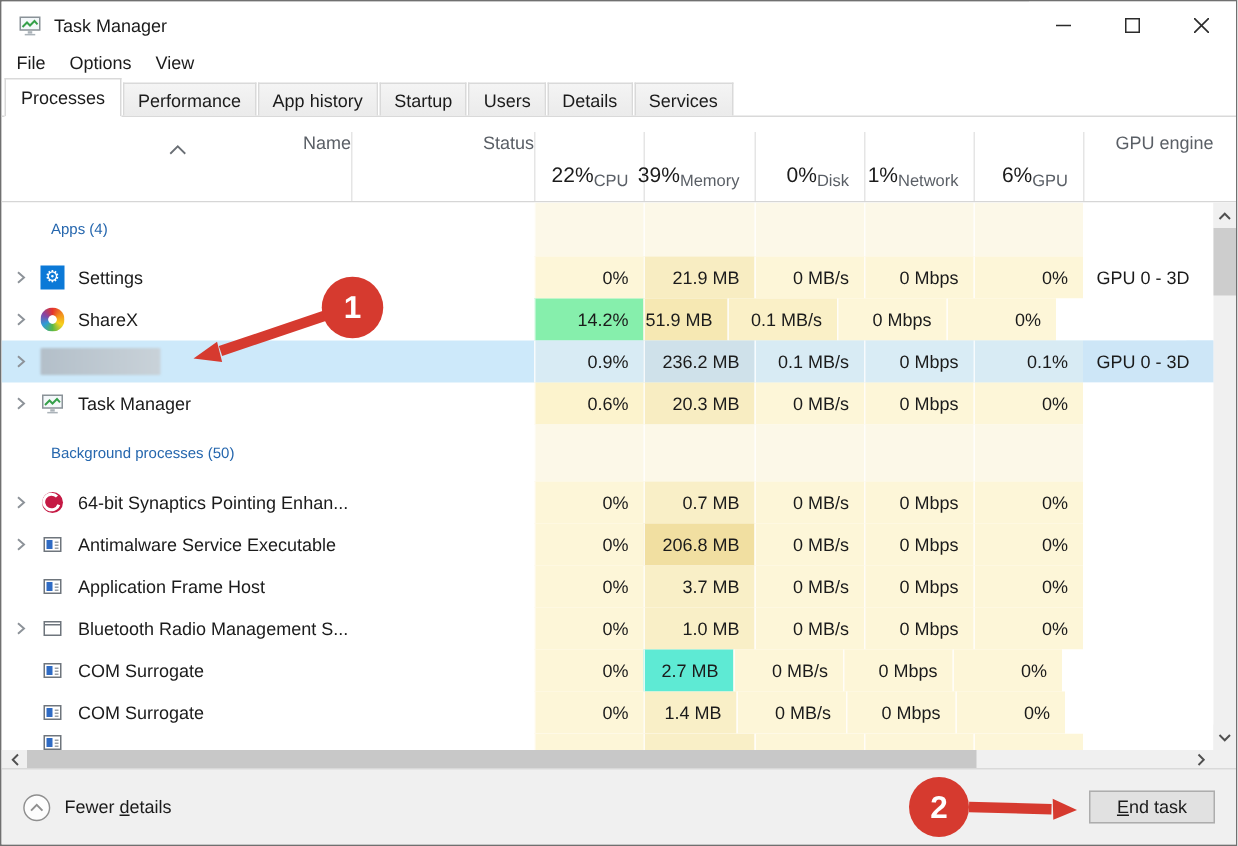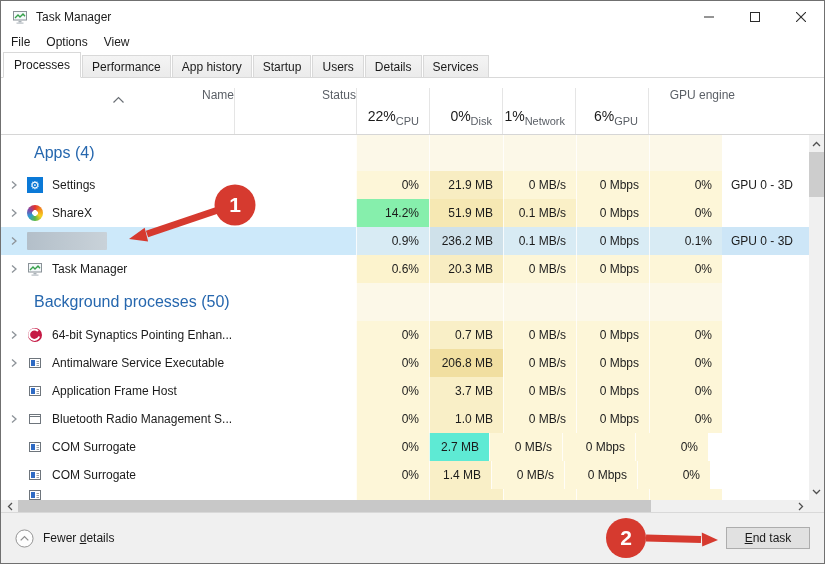--- a/index.html
+++ b/index.html
@@ -31,21 +31,21 @@
   .hc-status{width:122px;padding-left:10px;border-left:1px solid #e5e5e5;}
   .hc-usage{align-items:flex-end;padding-right:10px;border-left:1px solid #e5e5e5;}
   .hc-usage .pct{font-size:14px;color:#1b1b1b;margin-bottom:3px;}
   .hc-usage .lbl{font-size:11px;color:#5a5f66;}
   .hc-engine{width:87px;padding-left:8px;border-left:1px solid #e5e5e5;}
   .sortmark{position:absolute;top:5px;left:111px;}
   
   .list{height:365px;position:relative;background:#fff;overflow:hidden;}
   .listinner{width:808px;}
   .grow{display:flex;align-items:center;}
-  .grow .glabel{width:355px;padding-left:33px;font-size:16px;color:#2667ae;}
+  .grow .glabel{width:355px;padding-left:33px;font-size:10px;color:#2667ae;}
   .gband{height:100%;display:flex;}
   .prow{display:flex;height:28px;align-items:stretch;font-size:12px;}
   .prow.partial{height:11px;overflow:hidden;}
   .cell{display:flex;align-items:center;}
   .c-name{width:233px;}
   .c-status{width:122px;}
   .c-val{justify-content:flex-end;padding-right:10px;border-left:1px solid rgba(255,255,255,.8);}
   .c-engine{width:87px;padding-left:9px;}
   .chev{width:22px;display:flex;justify-content:center;align-items:center;padding-left:4px;flex:0 0 auto;}
   .icwrap{width:16px;height:16px;flex:0 0 auto;margin-right:9px;display:inline-flex;align-items:center;justify-content:center;margin-left:4px;}
@@ -138,20 +138,24 @@
       <span>Name</span>
     </div>
     <div class="hc hc-status">
       <span>Status</span>
     </div>
 
     <div class="hc hc-usage" style="width: 73px;">
         <span class="pct">22%</span>
         <span class="lbl">CPU</span>
       </div>
+      <div class="hc hc-usage" style="width: 74px;">
+        <span class="pct">39%</span>
+        <span class="lbl">Memory</span>
+      </div>
       <div class="hc hc-usage" style="width: 73px;">
         <span class="pct">0%</span>
         <span class="lbl">Disk</span>
       </div>
       <div class="hc hc-usage" style="width: 73px;">
         <span class="pct">1%</span>
         <span class="lbl">Network</span>
       </div>
       <div class="hc hc-usage" style="width: 73px;">
         <span class="pct">6%</span>
@@ -201,21 +205,21 @@
                 <path d="M3 1.5 L7 5 L3 8.5" stroke="#8d9399" fill="none" stroke-width="1.3"></path>
               </svg>
             </span>
             <span class="icwrap">
               <span class="sharexIc"></span>
             </span>
             <span>ShareX</span>
           </div>
           <div class="cell c-status"></div>
           <div class="cell c-val" style="width: 73px; background: #86efac;">14.2%</div>
-          <div class="cell c-val" style="width: 74px; background: rgb(246, 232, 179);">51.9 MB</div>
+          <div class="cell c-val" style="width: 56px; background: rgb(246, 232, 179);">51.9 MB</div>
           <div class="cell c-val" style="width: 73px; background: rgb(250, 240, 199);">0.1 MB/s</div>
           <div class="cell c-val" style="width: 73px; background: rgb(253, 246, 216);">0 Mbps</div>
           <div class="cell c-val" style="width: 73px; background: rgb(253, 246, 216);">0%</div>
           <div class="cell c-engine" style="background: rgb(255, 255, 255);"></div>
         </div>
         <div class="prow" style="background: rgb(205, 233, 250);">
           <div class="cell c-name">
             <span class="chev">
               <svg width="10" height="10" viewBox="0 0 10 10">
                 <path d="M3 1.5 L7 5 L3 8.5" stroke="#8d9399" fill="none" stroke-width="1.3"></path>

